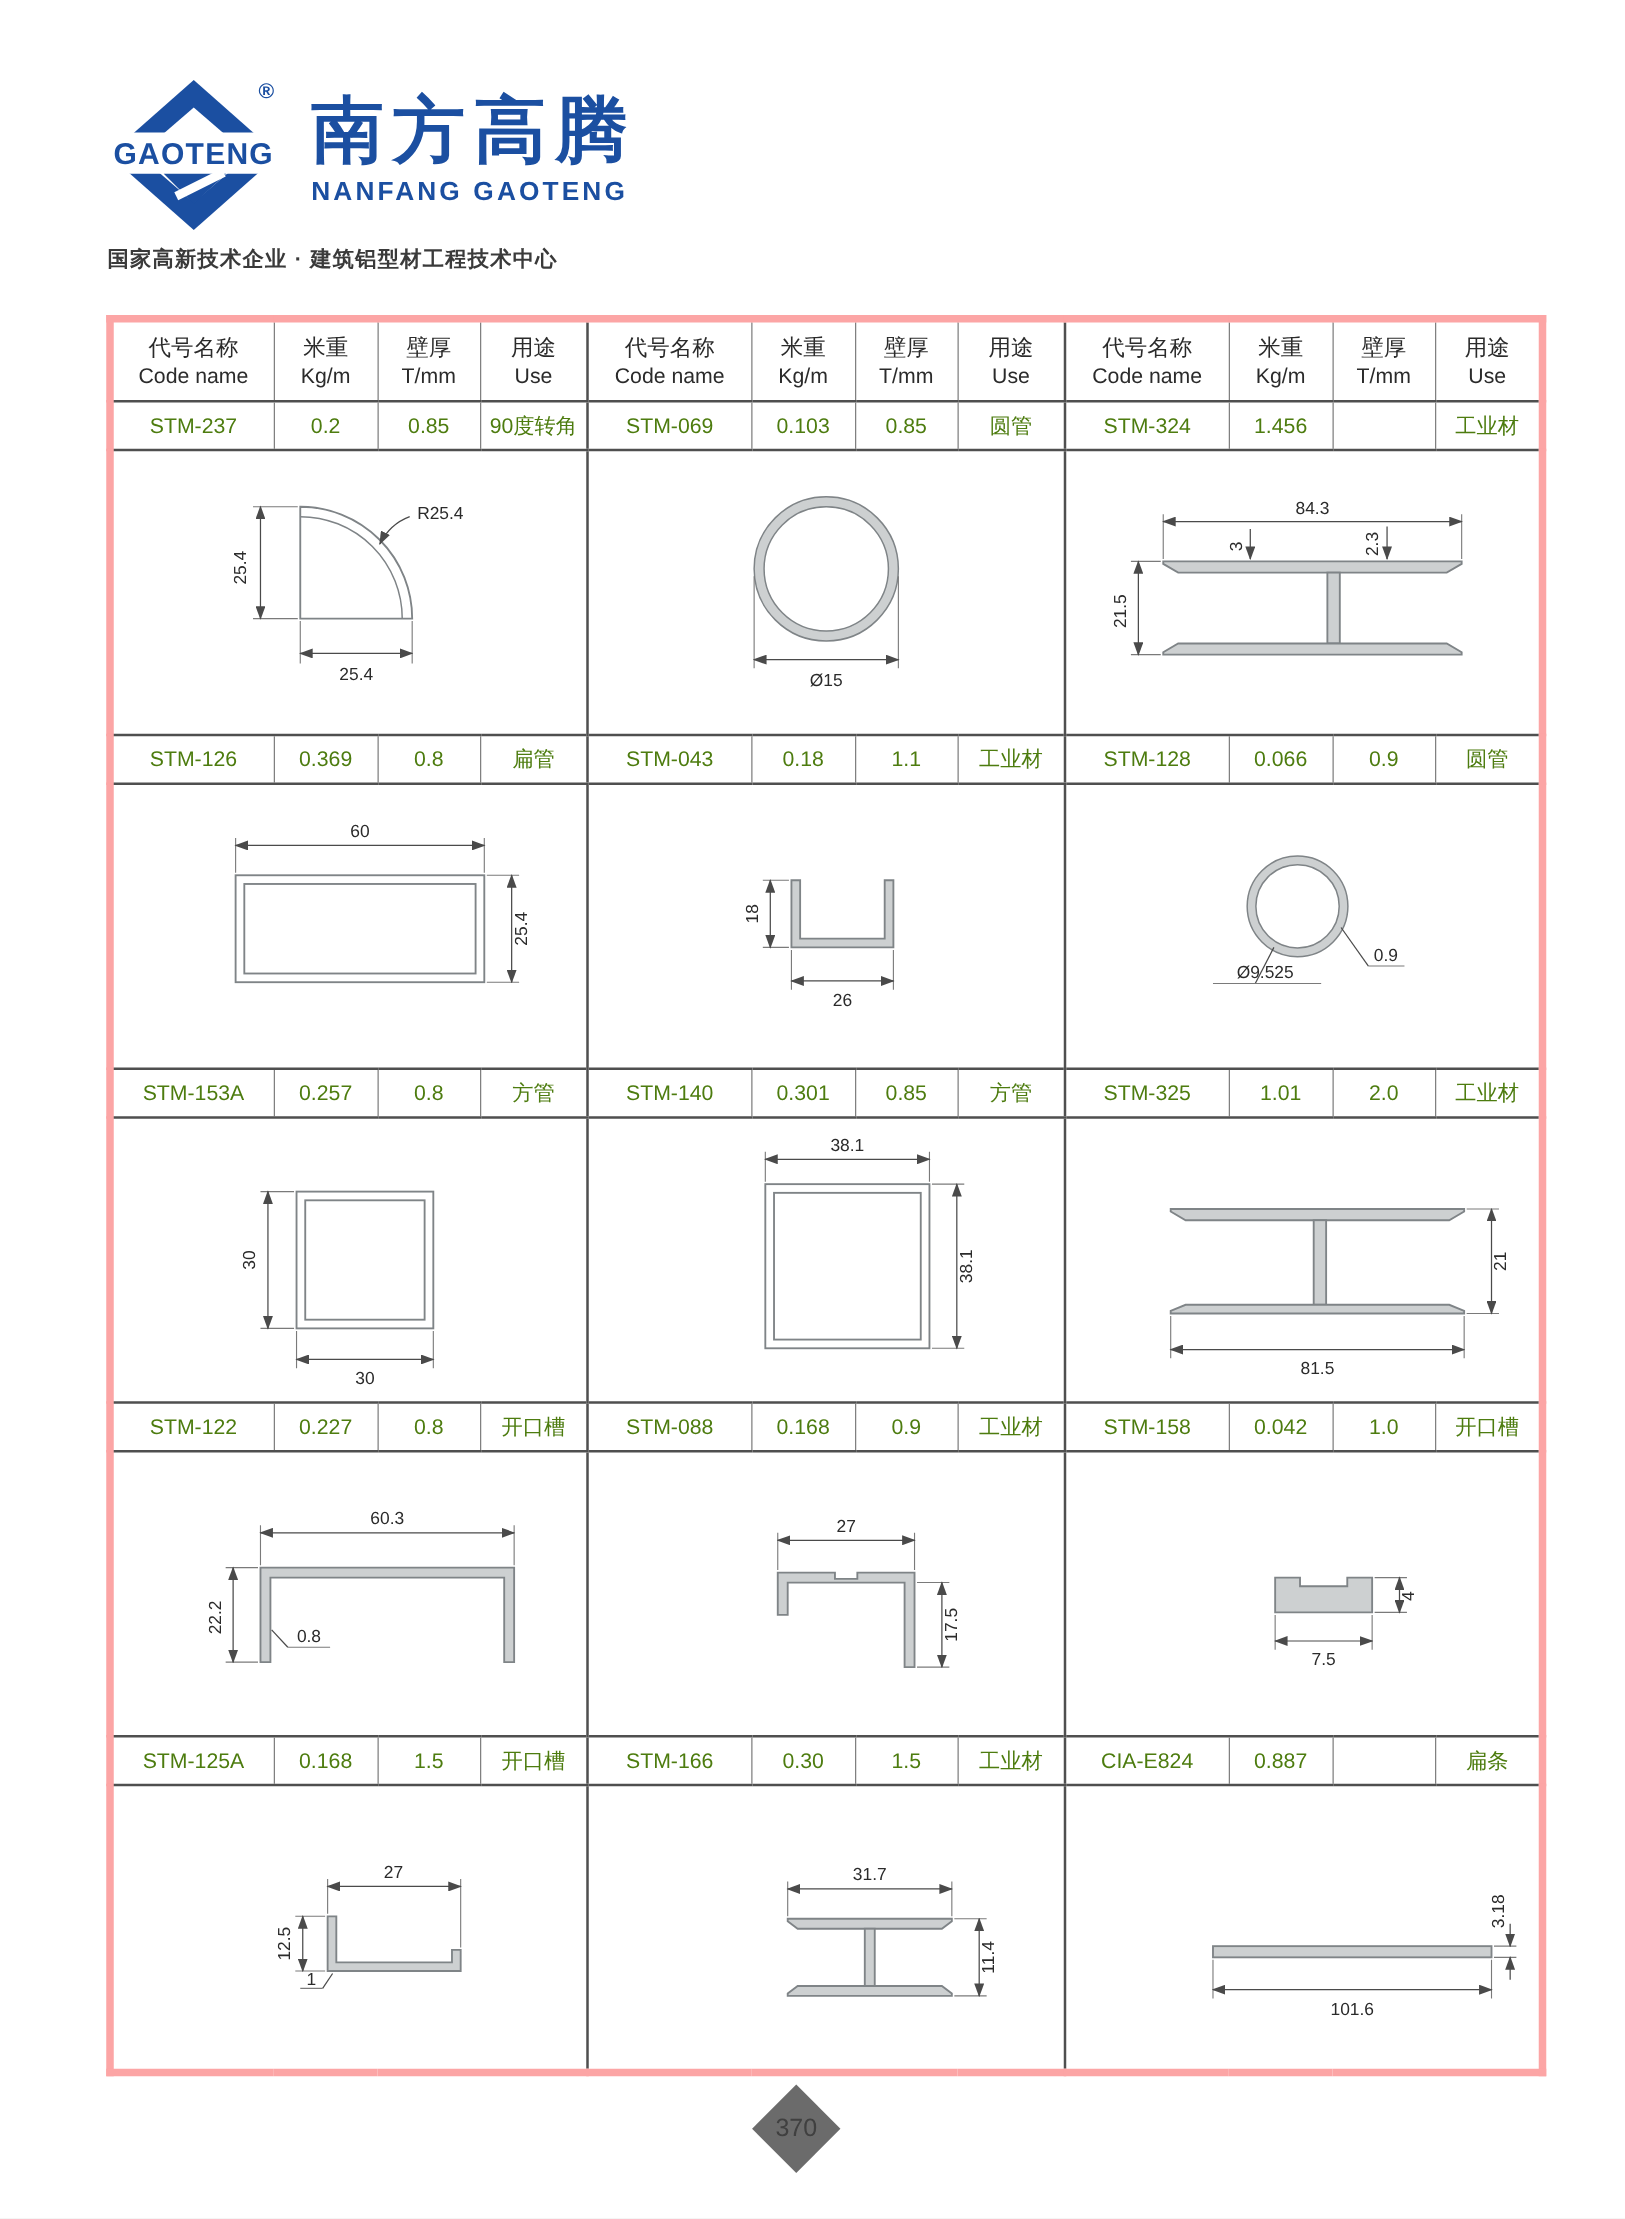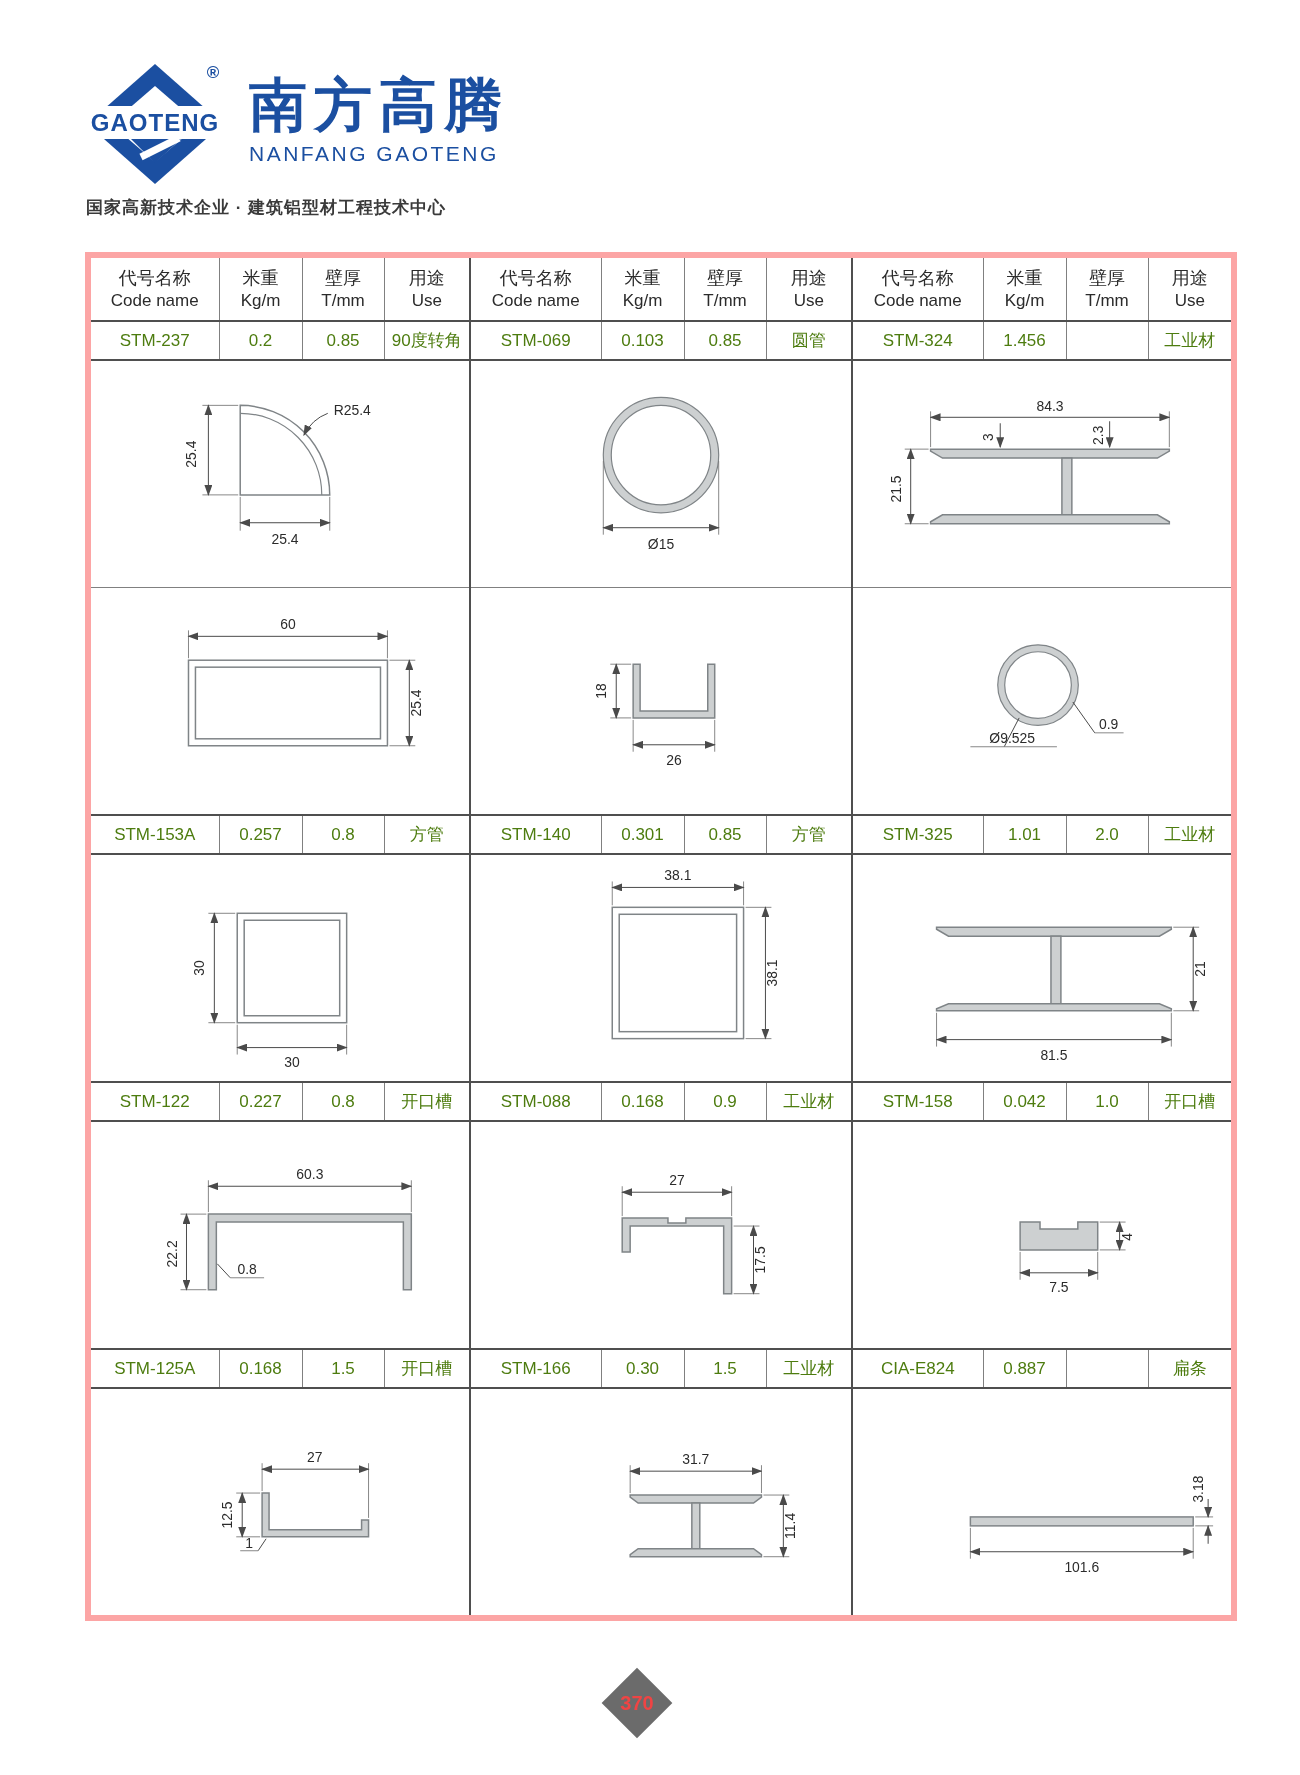--- a/index.html
+++ b/index.html
@@ -3,21 +3,21 @@
 <meta charset="utf-8">
 <style>
   html,body{margin:0;padding:0;background:#e8e8e8;}
   .page{position:relative;width:1300px;height:1775px;background:#ffffff;margin:0 auto;
         font-family:"Liberation Sans",sans-serif;color:#1d1d1d;overflow:hidden;}
 
   
   .logo-wrap{position:absolute;left:85px;top:62px;display:flex;align-items:flex-start;}
   .brand-text{margin-left:24px;padding-top:14px;}
   .brand-cn{font-size:58px;font-weight:900;color:#1b4fa1;letter-spacing:7px;line-height:1.0;}
-  .brand-sub{font-size:21px;font-weight:400;color:#1b4fa1;letter-spacing:2.5px;margin-top:8px;}
+  .brand-sub{font-size:21px;font-weight:700;color:#1b4fa1;letter-spacing:2.5px;margin-top:8px;}
   .slogan{position:absolute;left:86px;top:196px;font-size:17px;font-weight:700;color:#3a3a3a;letter-spacing:1px;}
   .title-block{position:absolute;right:100px;top:112px;text-align:right;}
   .title-cn{font-size:40px;font-weight:800;color:#1e53a6;letter-spacing:5px;}
   .title-en{font-size:25px;font-weight:500;color:#3f3f3f;margin-top:6px;letter-spacing:0.5px;}
 
   
   table.profiles{position:absolute;left:85px;top:252px;border-collapse:collapse;table-layout:fixed;
                  width:1147px;border:6px solid #fca5a5;}
   table.profiles th, table.profiles td{border:1px solid #808080;padding:0;text-align:center;vertical-align:middle;}
   .gs{border-left:2px solid #4f4f4f !important;}
@@ -36,21 +36,21 @@
   .wl{fill:none;stroke:#7f8487;stroke-width:1.2;}
   .dl{stroke:#4a4a4a;stroke-width:1;fill:none;}
   .el{stroke:#7a7a7a;stroke-width:0.9;fill:none;}
   .dt{fill:#2b2b2b;font-family:"Liberation Sans",sans-serif;font-size:14px;}
 
   
   .note{position:absolute;left:88px;top:1646px;width:1145px;font-size:16px;font-weight:600;color:#3f3f3f;letter-spacing:0.5px;}
   .page-diamond{position:absolute;left:612px;top:1678px;width:50px;height:50px;background:#6b6b6b;
                 transform:rotate(45deg);}
   .page-num{position:absolute;left:612px;top:1678px;width:50px;height:50px;display:flex;align-items:center;justify-content:center;
-            color:#ef4444;font-size:20px;font-weight:700;}
+            color:#404040;font-size:20px;font-weight:400;}
 </style>
 </head>
 <body>
 
 <svg width="0" height="0" style="position:absolute" aria-hidden="true">
   <defs>
     <marker id="ar" markerWidth="11" markerHeight="8" refX="10" refY="4" orient="auto-start-reverse" markerUnits="userSpaceOnUse">
       <path d="M0,0 L11,4 L0,8 Z" fill="#4a4a4a"></path>
     </marker>
   </defs>
@@ -207,20 +207,34 @@
             <line class="dl" x1="58" y1="86" x2="58" y2="161" marker-start="url(#ar)" marker-end="url(#ar)"></line>
           </g>
           <text class="dt" x="198" y="48" text-anchor="middle">84.3</text>
           <text class="dt" x="141" y="74" text-anchor="middle" transform="rotate(-90 141 74)">3</text>
           <text class="dt" x="251" y="72" text-anchor="middle" transform="rotate(-90 251 72)">2.3</text>
           <text class="dt" x="48" y="126" text-anchor="middle" transform="rotate(-90 48 126)">21.5</text>
         </svg>
       </td>
     </tr>
 
+    <tr class="datarow">
+      <td class="gs">STM-126</td>
+      <td>0.369</td>
+      <td>0.8</td>
+      <td>扁管</td>
+      <td class="gs">STM-043</td>
+      <td>0.18</td>
+      <td>1.1</td>
+      <td>工业材</td>
+      <td class="gs">STM-128</td>
+      <td>0.066</td>
+      <td>0.9</td>
+      <td>圆管</td>
+    </tr>
 
     <tr class="drawrow">
       <td class="gs" colspan="4">
         <svg width="380" height="222" viewBox="0 0 382 222">
           <rect class="pw" x="98" y="70" width="200" height="86"></rect>
           <rect class="pw" x="105" y="77" width="186" height="72"></rect>
           <g>
             <line class="el" x1="98" y1="68" x2="98" y2="40"></line>
             <line class="el" x1="298" y1="68" x2="298" y2="40"></line>
             <line class="dl" x1="98" y1="46" x2="298" y2="46" marker-start="url(#ar)" marker-end="url(#ar)"></line>

